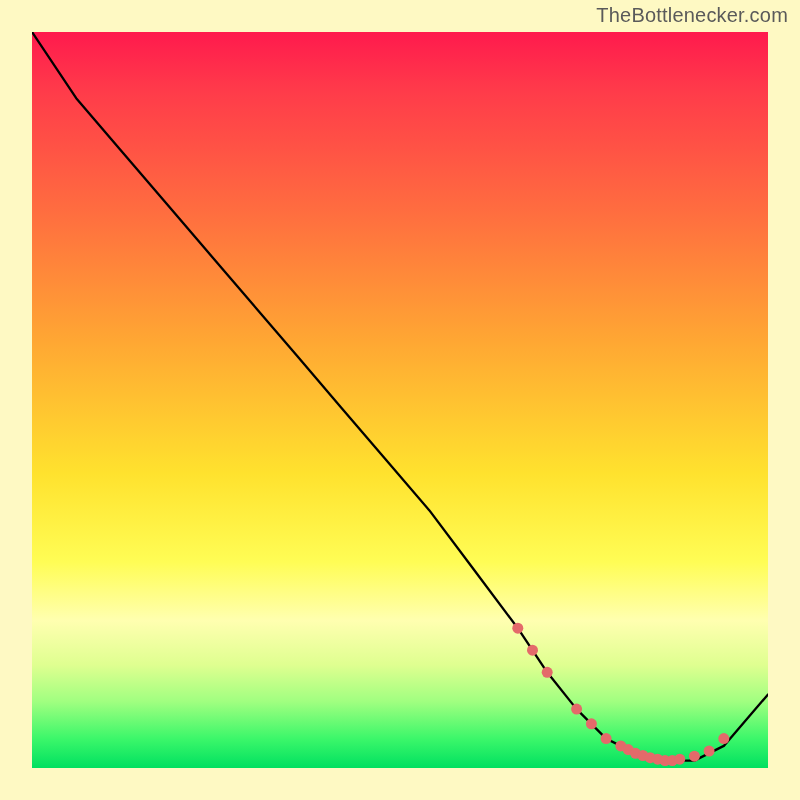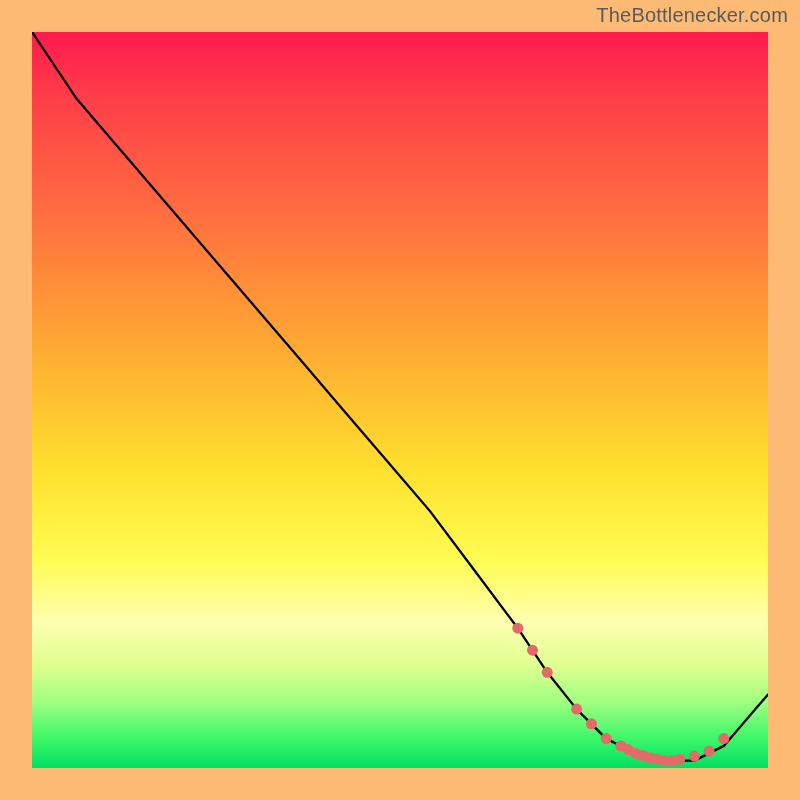--- a/index.html
+++ b/index.html
@@ -8,21 +8,21 @@
     width: 800px;
     height: 800px;
     background: #000;
     overflow: hidden;
     font-family: Arial, Helvetica, sans-serif;
   }
   .frame {
     position: relative;
     width: 800px;
     height: 800px;
-    background: #fdba74;
+    background: #fef9c3;
   }
   .watermark {
     position: absolute;
     top: 4px;
     right: 12px;
     color: #5a5a5a;
     font-size: 20px;
     font-weight: 400;
     z-index: 10;
     letter-spacing: 0.2px;

